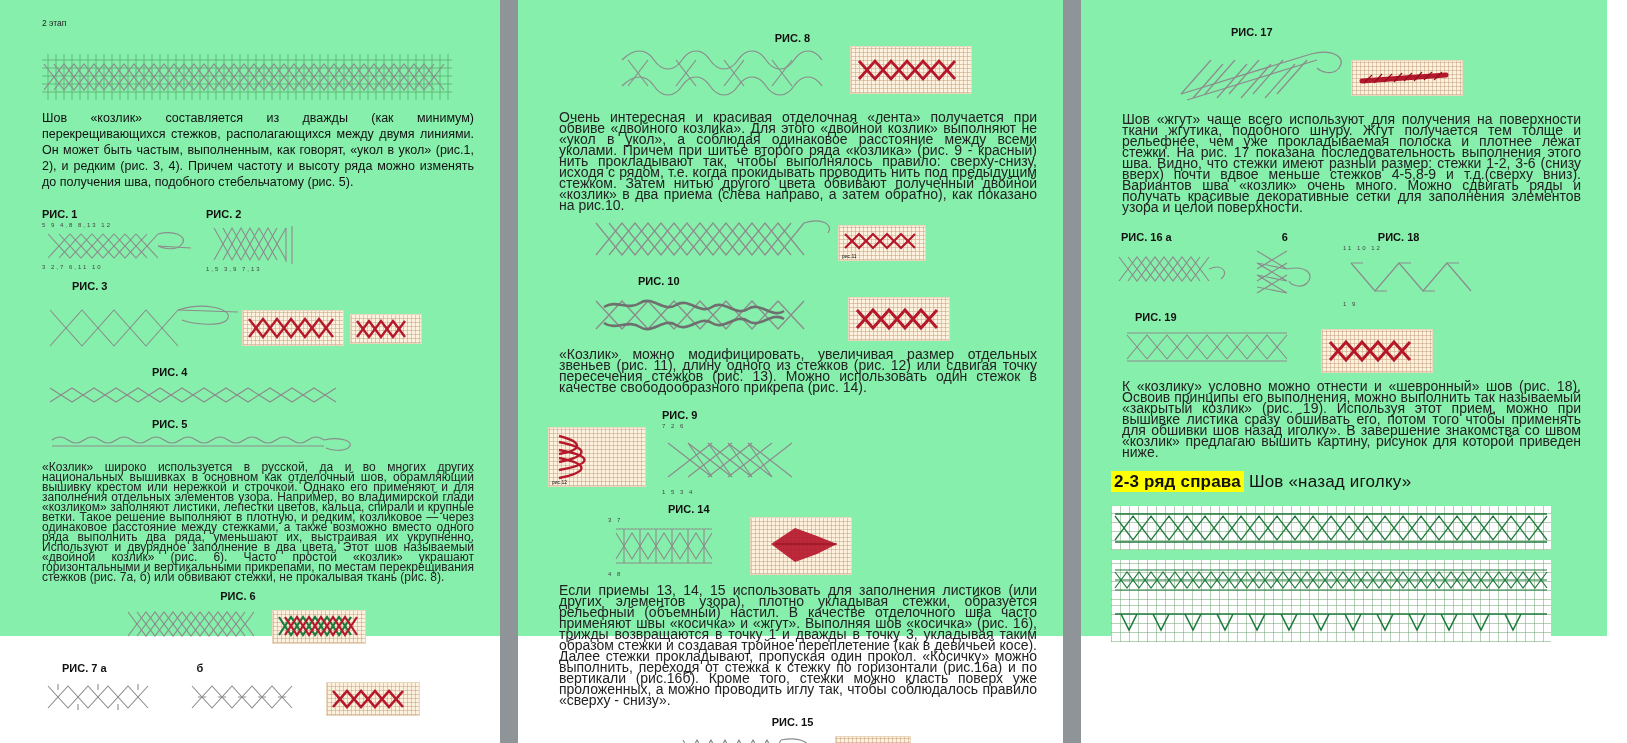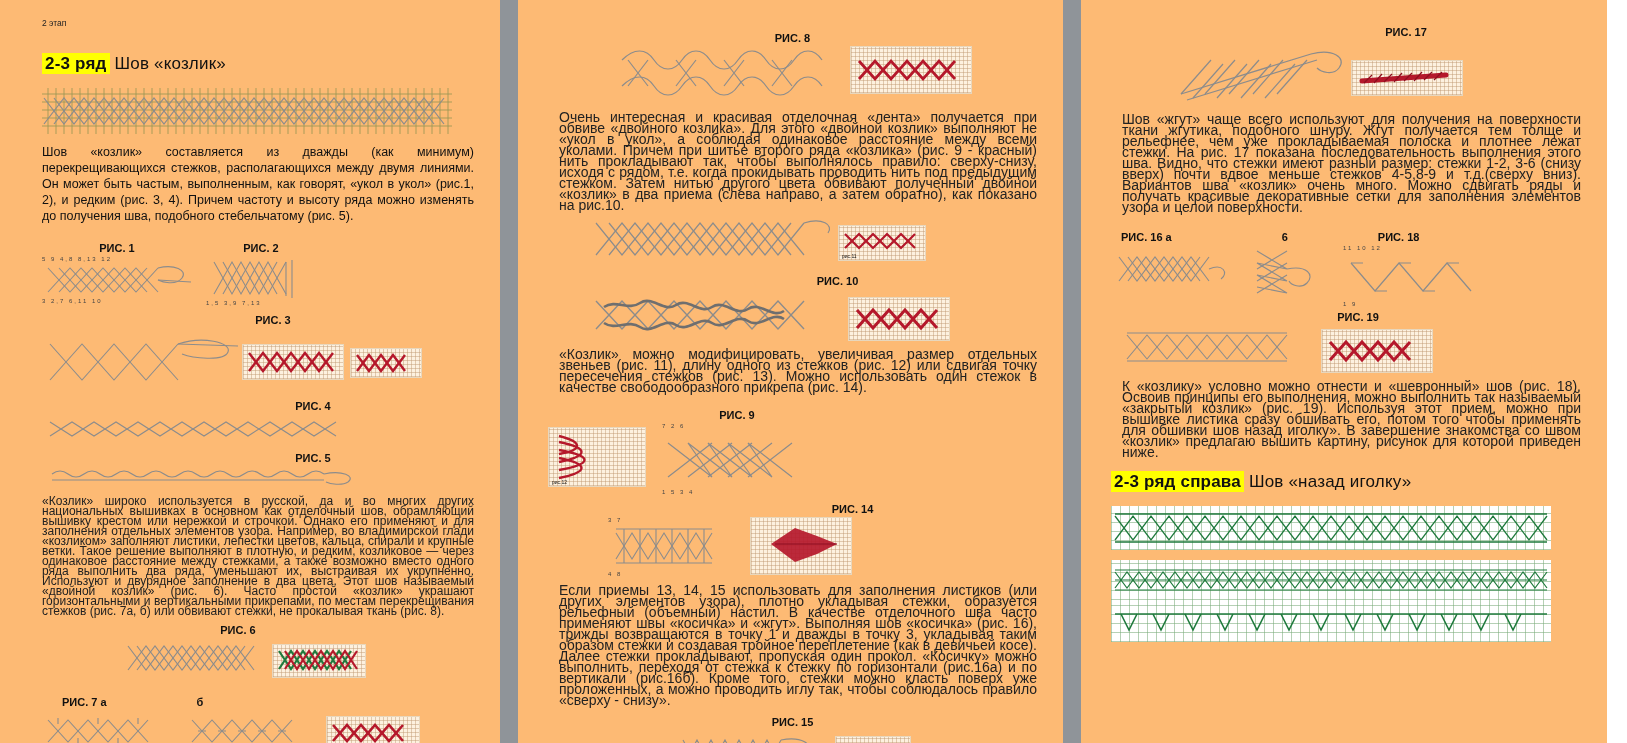--- a/index.html
+++ b/index.html
@@ -1,33 +1,33 @@
 <!DOCTYPE html>
 <html><head>
 <meta charset="utf-8">
 <style>
   html,body{margin:0;padding:0;background:#ffffff;}
   body{width:1627px;height:743px;overflow:hidden;font-family:"Liberation Sans",sans-serif;color:#111;}
   .page-wrap{position:relative;width:1627px;height:743px;display:flex;}
-  .col{position:relative;height:743px;background:#fdba74;box-sizing:border-box;}
+  .col{position:relative;height:636px;background:#86efac;box-sizing:border-box;}
   .col1{width:500px;padding:18px 26px 0 42px;}
   .gap{width:18px;background:#8f9499;}
   .col2{width:545px;padding:18px 26px 0 30px;}
   .col3{width:526px;padding:18px 26px 0 30px;}
   .stage{font-size:8.5px;color:#222;margin-bottom:26px;}
 
   .hl{background:#ffff00;font-weight:bold;padding:1px 3px;}
   .headline{font-size:17px;margin:0 0 14px 0;letter-spacing:.2px;}
   .headline .rest{font-weight:normal;}
 
   p.body{font-size:12.5px;line-height:16px;text-align:justify;margin:10px 0 0 0;color:#111;}
   p.small{font-size:12px;line-height:10px;text-align:justify;margin:8px 0 0 0;color:#222;}
   p.small2{font-size:14px;line-height:11px;text-align:justify;margin:8px 0 0 11px;color:#222;}
 
-  .figlabel{font-size:11px;font-weight:bold;margin:8px 0 2px 0;text-align:center;}
+  .figlabel{font-size:11px;font-weight:bold;margin:8px 0 2px 0;}
   .figlabel.c{text-align:center;}
   .nums{font-size:6px;color:#444;letter-spacing:2px;}
 
   .fig{position:relative;}
   svg{display:block;}
 
   
   .swatch{background:
      repeating-linear-gradient(0deg, rgba(190,150,110,.45) 0 1px, transparent 1px 4px),
      repeating-linear-gradient(90deg, rgba(190,150,110,.45) 0 1px, transparent 1px 4px),
@@ -42,24 +42,20 @@
   .center{display:flex;justify-content:center;} .mt10{margin-top:10px;}
 </style>
 </head>
 <body>
 
 <div class="page-wrap">
 
   <div class="col col1">
     <div class="stage">2 этап</div>
 
-    <div class="headline">
-      <span class="hl">2-3 ряд</span>
-      <span class="rest">Шов «козлик»</span>
-    </div>
 
     <div>
       <svg width="410" height="46" viewBox="0 0 410 46">
         <g stroke="#2f6e33" stroke-width="0.9" fill="none" opacity="0.55">
           <g id="vg"></g>
         </g>
         <g stroke="#9a9a9a" stroke-width="1.1" fill="none">
           
         </g>
         <g stroke="#2f6e33" stroke-width="0.8" opacity=".5">

